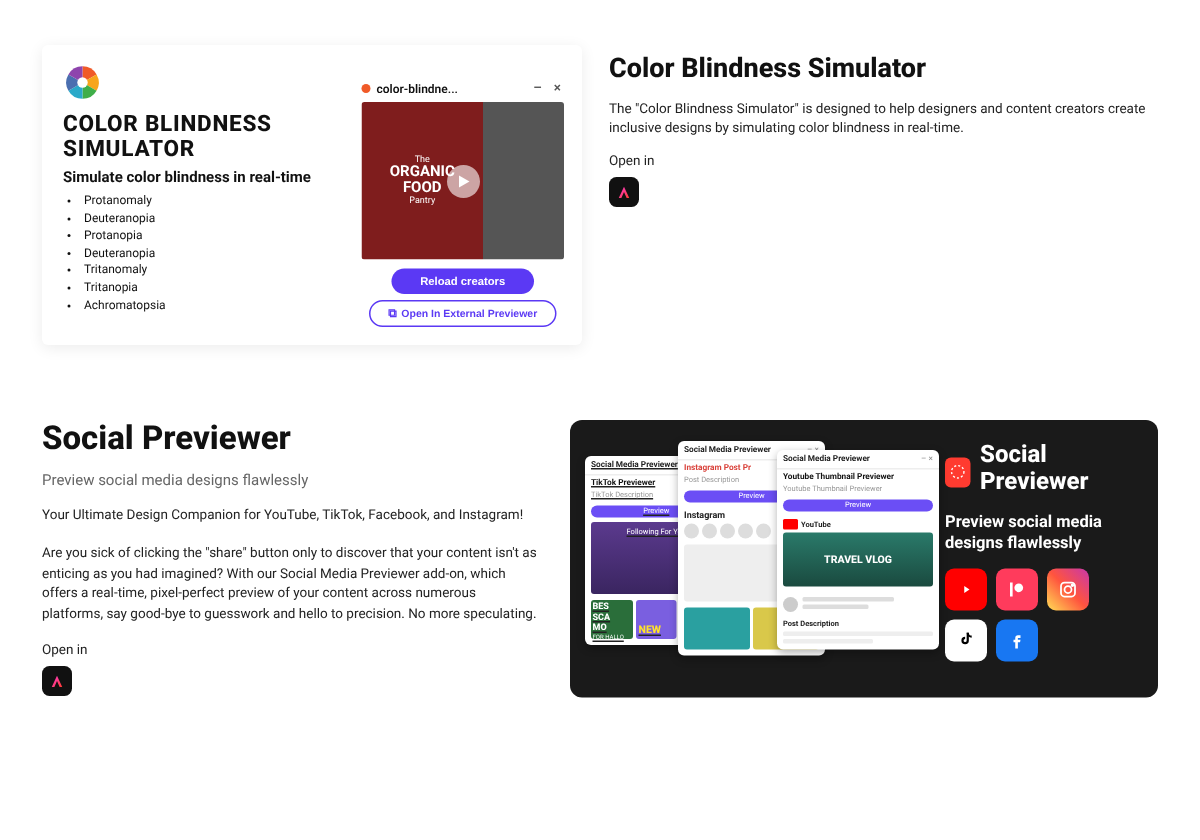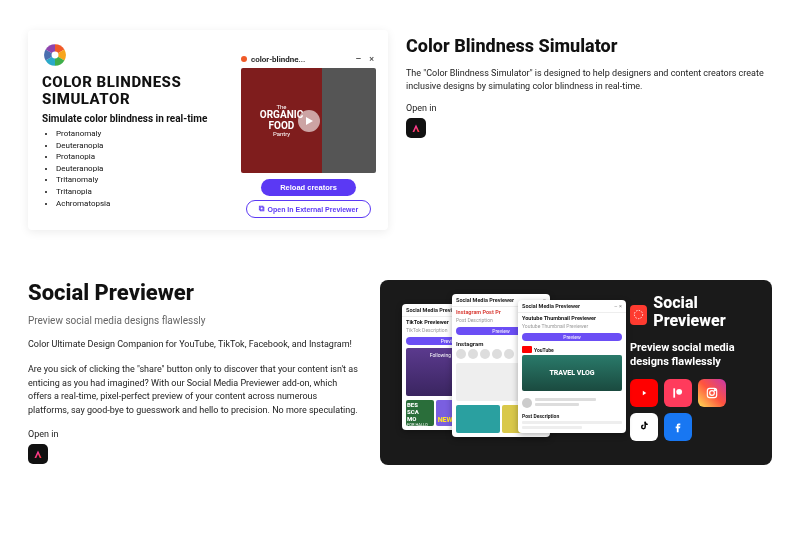--- a/index.html
+++ b/index.html
@@ -142,21 +142,21 @@
     font-size:5.5px; color:#222;
     overflow:hidden;
   }
   .mock .mh { display:flex;align-items:center;justify-content:space-between;padding:3px 4px;border-bottom:1px solid #eee;}
   .mock .mh b{font-size:5.5px;}
   .mock .mh span{color:#888;}
   .mock .mt { padding:2px 4px; font-weight:700; color:#111; font-size:5.5px;}
   .mock .mlbl { padding:0 4px 2px; color:#999; font-size:5px;}
   .mock .pvbtn { margin:2px 4px 3px; background:#6b4ef5;color:#fff;font-size:5px;padding:1px 0;text-align:center;border-radius:6px;}
   .mock .thumb { margin:0 4px 4px; border-radius:2px; }
-  .mock1 { left:12px; top:10px; width:95px; }
+  .mock1 { left:0; top:10px; width:95px;text-decoration:underline; }
   .mock1 .thumb{ height:48px; background:linear-gradient(#5b3a8e,#3a2560); }
   .mock1 .grid{ display:grid;grid-template-columns:repeat(3,1fr);gap:2px;padding:0 4px 4px;}
   .mock1 .grid div{height:26px;border-radius:2px;}
   .mock1 .g1{background:#2a6e3a;}
   .mock1 .g2{background:#7a5fe0;}
   .mock1 .g3{background:#e0a030;}
   .mock2 { left:62px; top:0; width:98px; }
   .mock2 .mt{color:#d9413a;}
   .mock2 .thumb{height:38px;background:#eee;}
   .mock2 .row{display:flex;gap:2px;padding:0 4px 4px;}
@@ -270,21 +270,21 @@
           </defs>
         </svg>
     </div>
   </div>
 </div>
 
 <div class="bottom">
   <div class="sp-left">
     <h2>Social Previewer</h2>
     <p class="tag">Preview social media designs flawlessly</p>
-    <p class="lead">Color Ultimate Design Companion for YouTube, TikTok, Facebook, and Instagram!</p>
+    <p class="lead">Your Ultimate Design Companion for YouTube, TikTok, Facebook, and Instagram!</p>
     <p class="body">Are you sick of clicking the "share" button only to discover that your content isn't as enticing as you had imagined? With our Social Media Previewer add-on, which offers a real-time, pixel-perfect preview of your content across numerous platforms, say good-bye to guesswork and hello to precision. No more speculating.</p>
     <div class="open-in">Open in</div>
     <div class="app-badge">
       <svg viewBox="0 0 24 24">
           <path d="M5 20 L12 5 L19 20 L15.5 20 L12 12 L8.5 20 Z" fill="url(#g2)"></path>
           <defs>
             <linearGradient id="g2" x1="0" y1="0" x2="1" y2="1">
               <stop offset="0" stop-color="#ff3bd4"></stop>
               <stop offset="1" stop-color="#ff3b30"></stop>
             </linearGradient>

